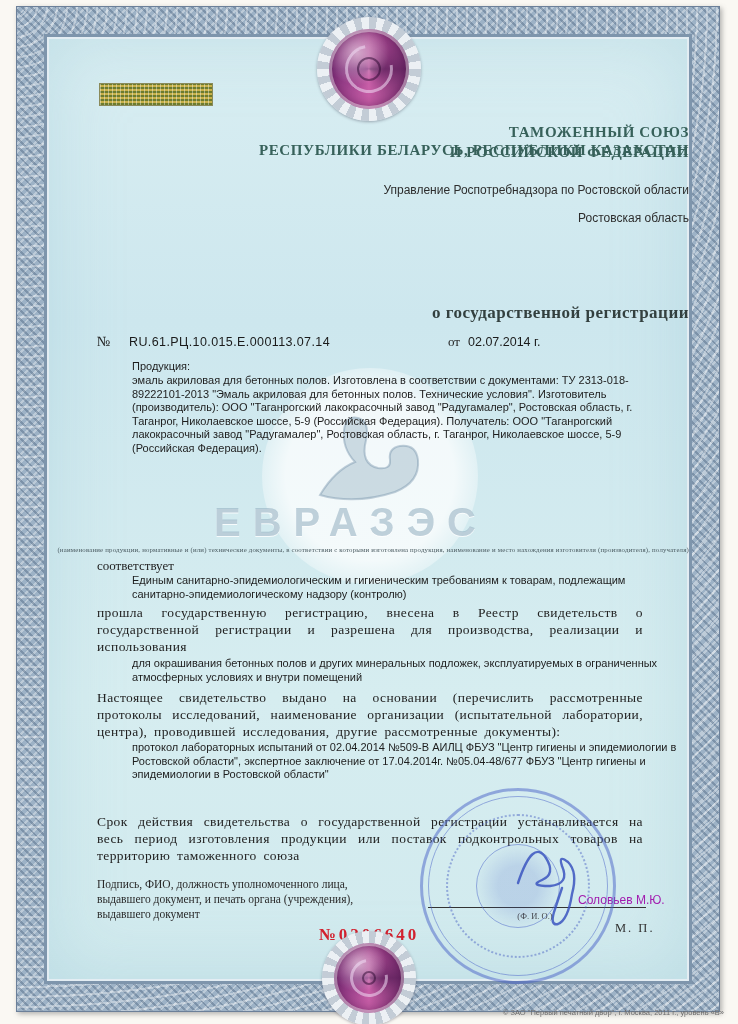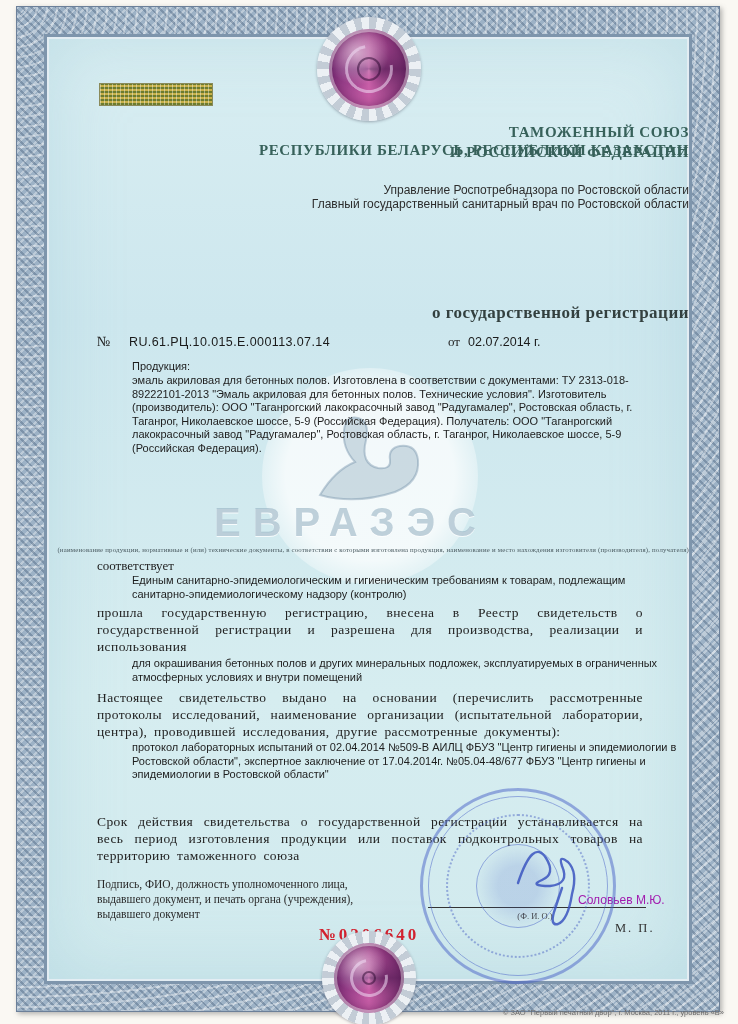--- a/index.html
+++ b/index.html
@@ -119,21 +119,21 @@
   <div class="wm wm-circle"></div>
   <svg class="wm" style="left:300px;top:400px;" width="140" height="120" viewBox="0 0 140 120">
     <path d="M20,95 Q55,105 95,92 Q120,82 118,60 Q116,44 100,46 Q88,48 90,60 Q91,70 78,68 Q60,64 66,40 Q70,22 58,18 Q46,15 44,30 Q42,48 55,62 Q35,70 20,95 Z" fill="rgba(130,160,180,.35)" stroke="rgba(110,140,165,.4)" stroke-width="2"></path>
   </svg>
   <div class="wm wm-text">ЕВРАЗЭС</div>
 
   <div class="abs ctr union" style="top:124px;">ТАМОЖЕННЫЙ СОЮЗ</div>
   <div class="abs ctr union" style="top:142px;">РЕСПУБЛИКИ БЕЛАРУСЬ, РЕСПУБЛИКИ КАЗАХСТАН</div>
   <div class="abs ctr union" style="top:144px;">И РОССИЙСКОЙ ФЕДЕРАЦИИ</div>
   <div class="abs ctr auth" style="top:183px;">Управление Роспотребнадзора по Ростовской области</div>
-  <div class="abs ctr auth" style="top:197px;">Главный государственный санитарный врач по Ростовской области</div>
+  <div class="abs ctr auth" style="top:211px;">Ростовская область</div>
 
   <div class="abs ctr title-sub" style="top:303px;">о государственной регистрации</div>
 
   <div class="abs" style="left:97px;top:334px;font-size:14px;">№</div>
   <div class="abs sans" style="left:129px;top:335px;font-size:12.5px;letter-spacing:.4px;color:#1b1b1b;">RU.61.РЦ.10.015.Е.000113.07.14</div>
   <div class="abs" style="left:448px;top:334px;font-size:13px;">от</div>
   <div class="abs sans" style="left:468px;top:335px;font-size:12.5px;color:#1b1b1b;">02.07.2014 г.</div>
 
   <div class="abs fill" style="left:97px;top:360px;">Продукция:</div>
   <div class="abs fill" style="left:97px;top:374px;width:546px;">эмаль акриловая для бетонных полов. Изготовлена в соответствии с документами: ТУ 2313-018-89222101-2013 "Эмаль акриловая для бетонных полов. Технические условия". Изготовитель (производитель): ООО "Таганрогский лакокрасочный завод "Радугамалер", Ростовская область, г. Таганрог, Николаевское шоссе, 5-9 (Российская Федерация). Получатель: ООО "Таганрогский лакокрасочный завод "Радугамалер", Ростовская область, г. Таганрог, Николаевское шоссе, 5-9 (Российская Федерация).</div>

